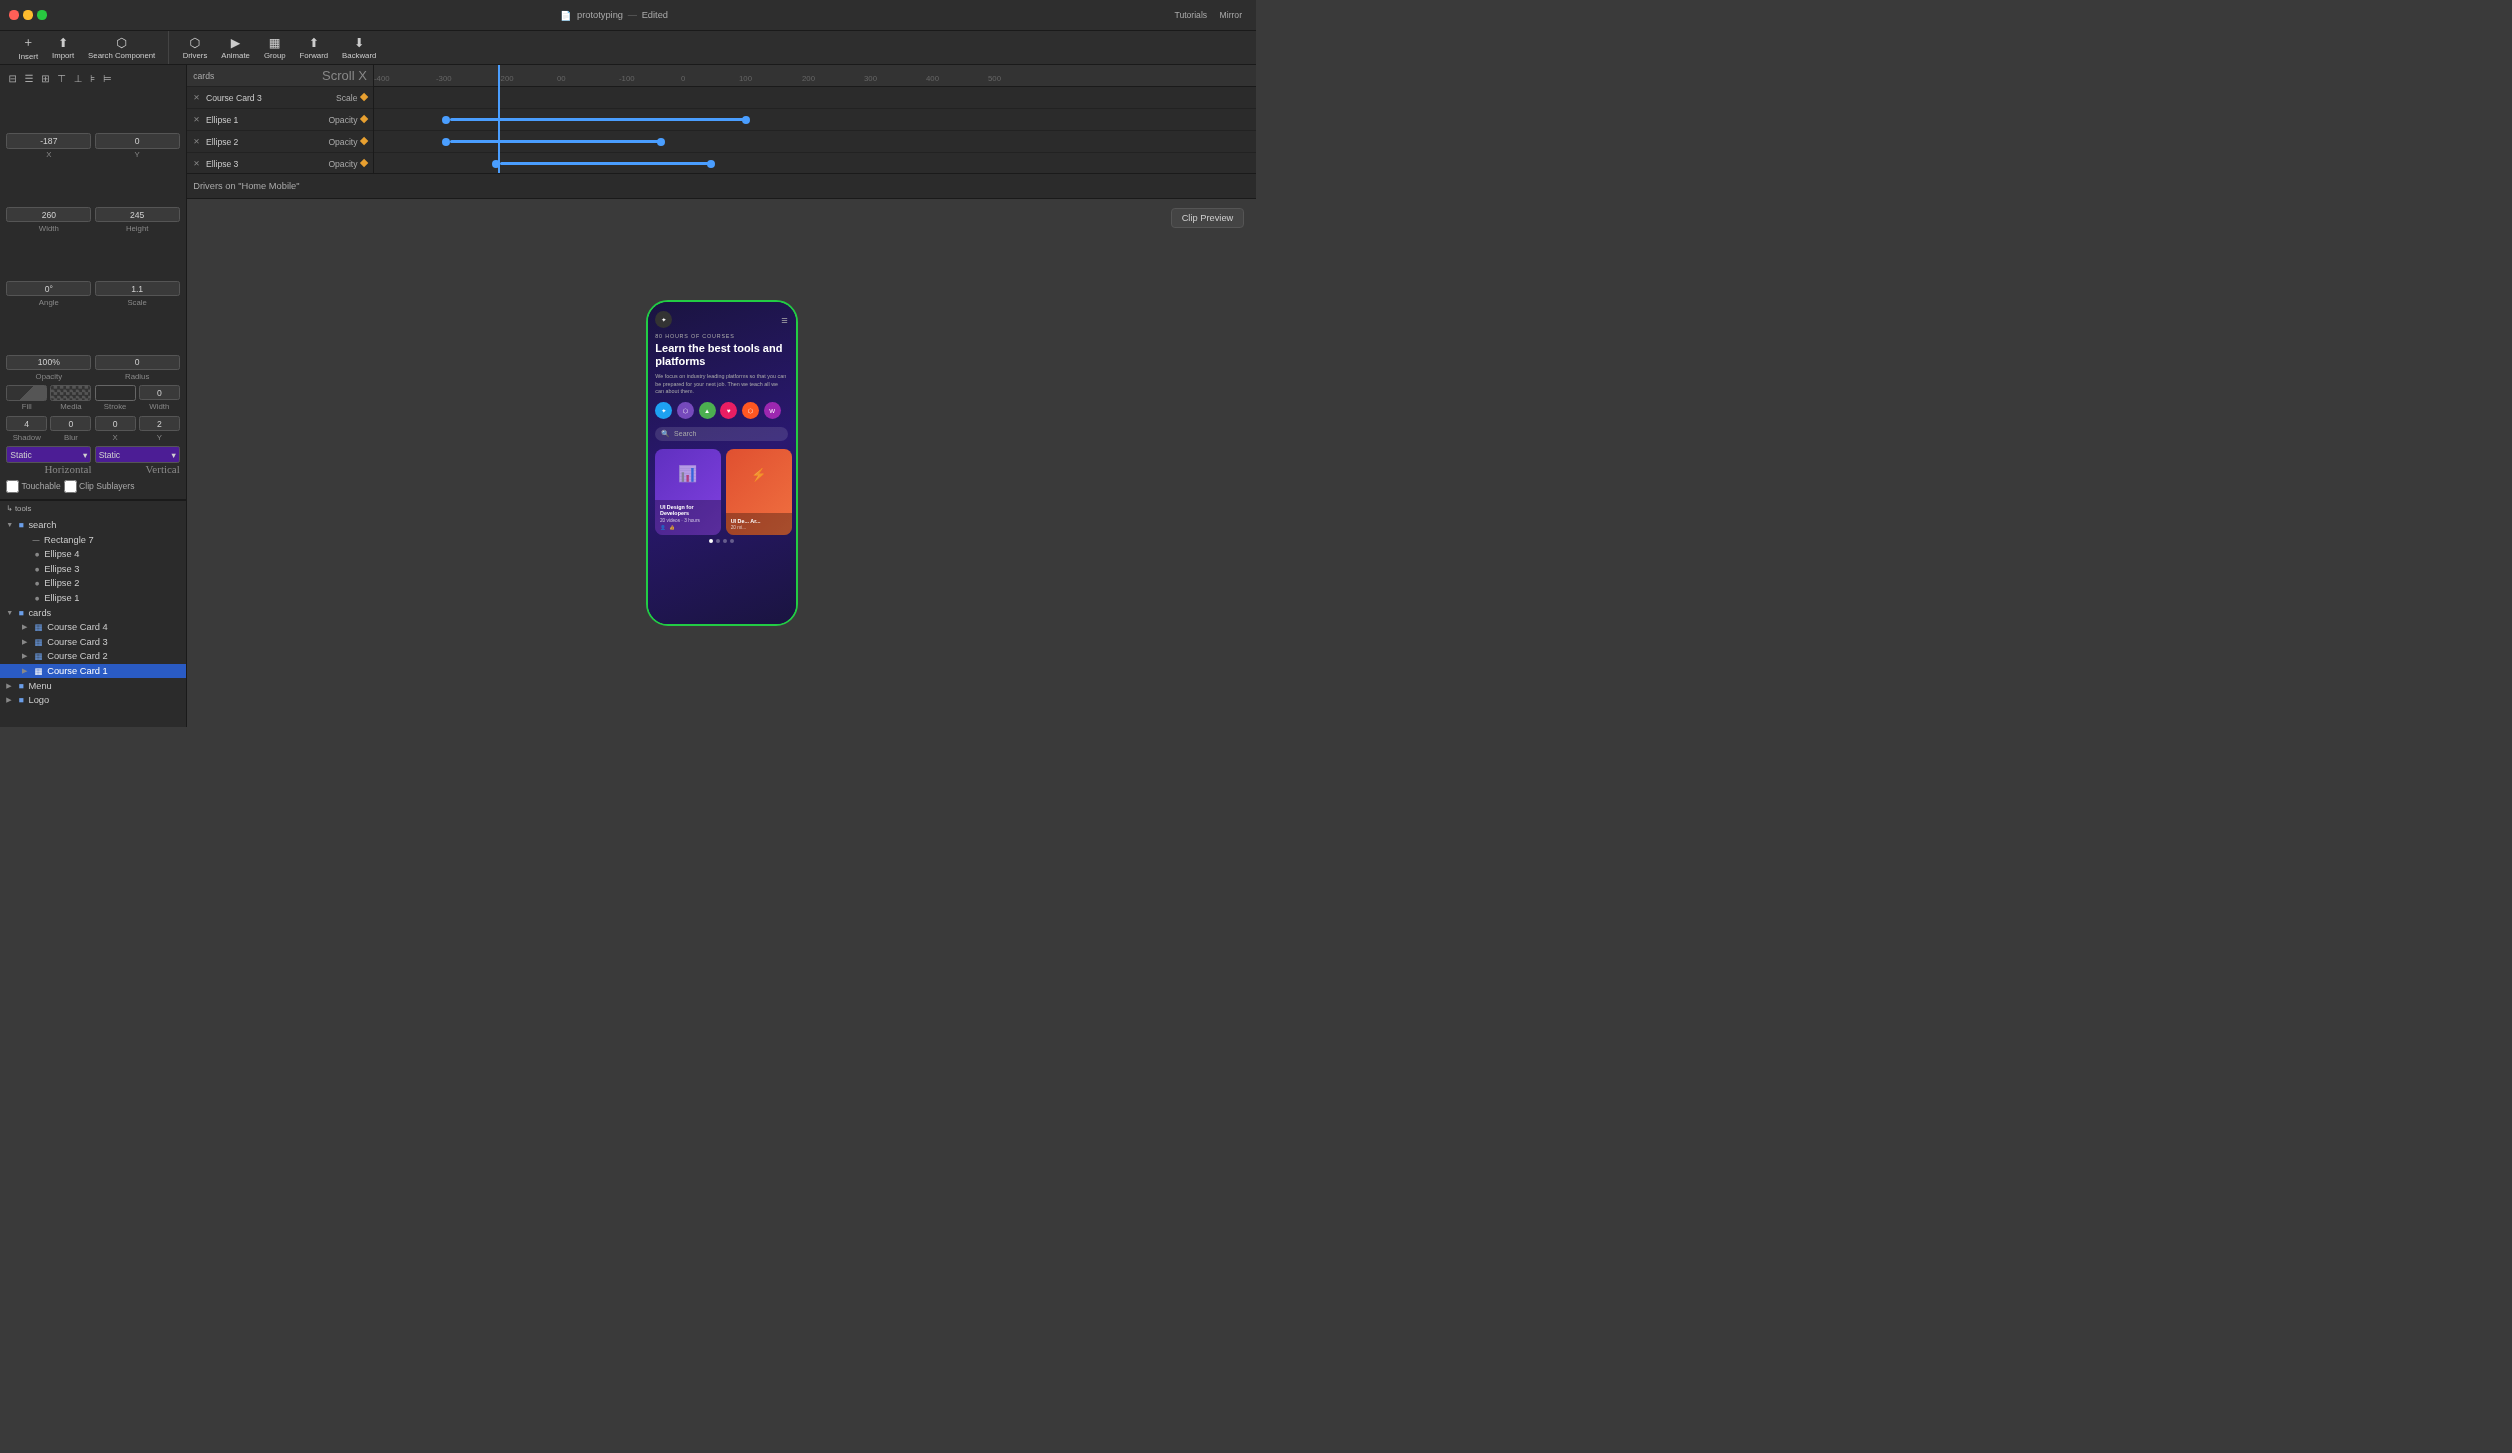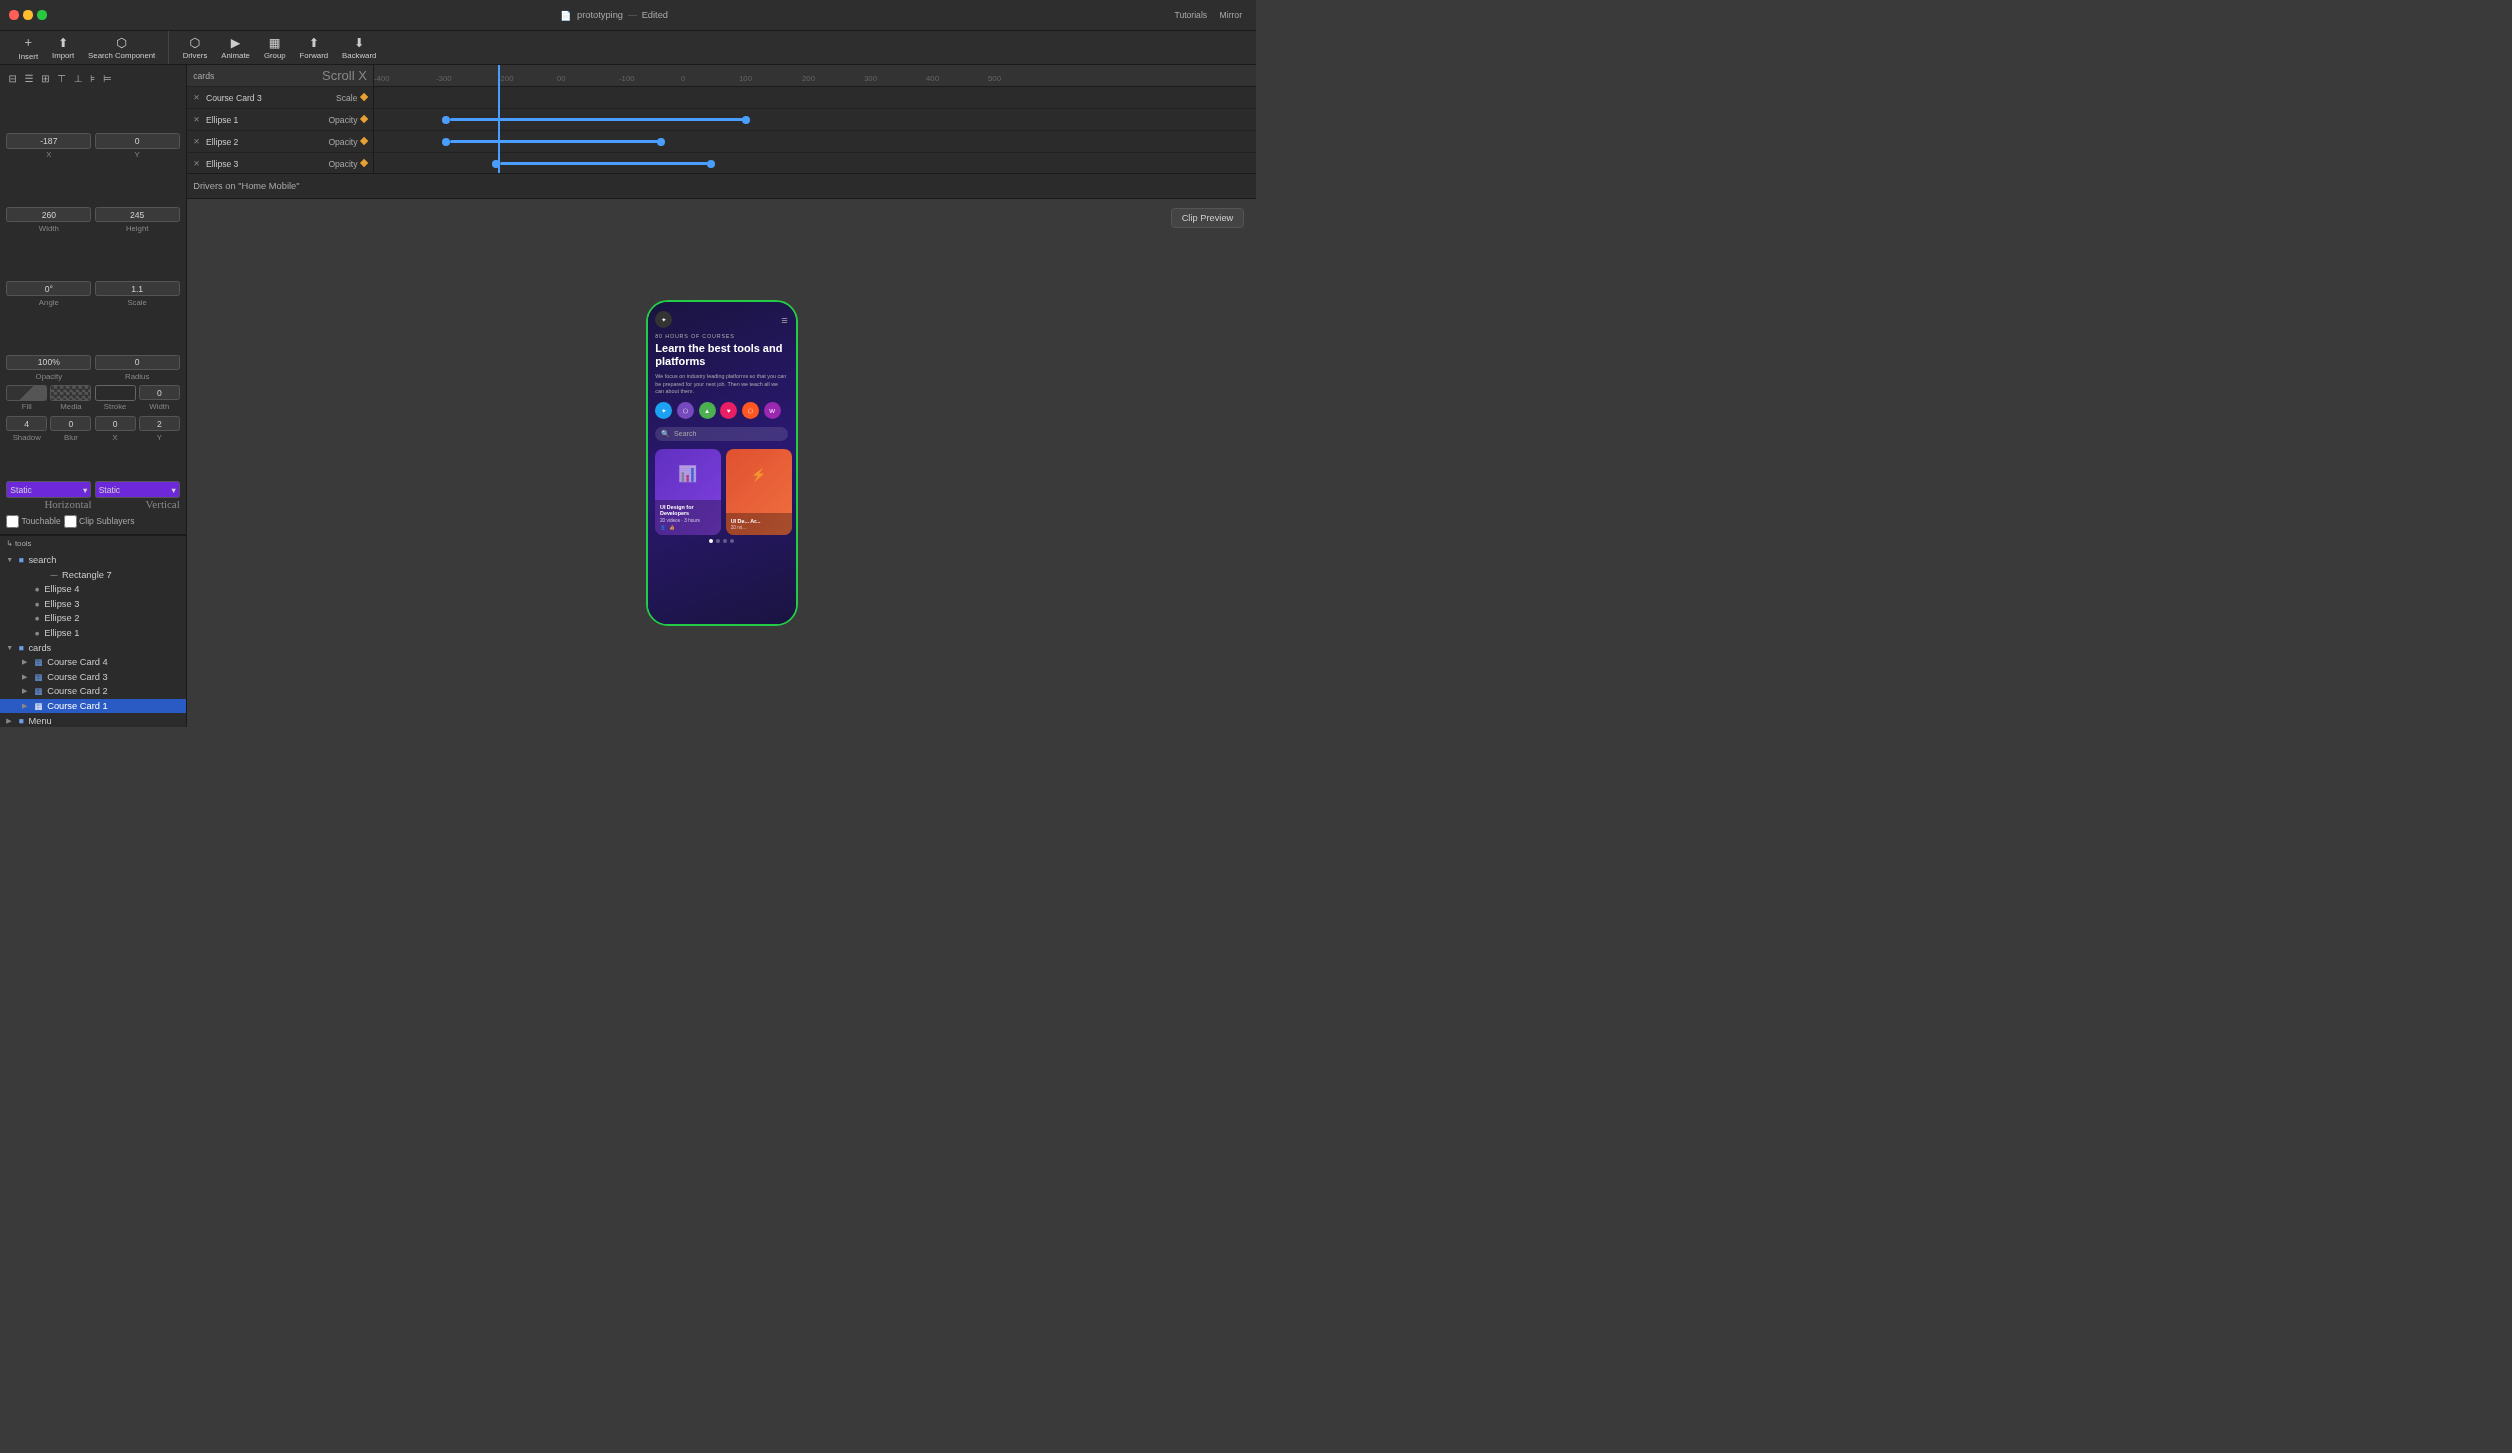--- a/index.html
+++ b/index.html
@@ -207,31 +207,30 @@
     }
 
     
     .static-row {
       display: flex;
       gap: 3.1px;
       margin-bottom: 4.7px;
     }
     .static-select {
       flex: 1;
-      background: #6d28d9;
+      background: #4c1d95;
       border: 0.8px solid #555;
       border-radius: 2.3px;
       color: #d0d0d0;
       font-size: 8.6px;
       padding: 2.3px 3.1px;
       cursor: pointer;
       display: flex;
       align-items: center;
       justify-content: space-between;
-      margin-top: 35px;
     }
     .static-select-label { font-size: 11px; color: #888; text-align: right; font-family: Liberation Serif, serif; }
 
     
     .checkbox-row {
       display: flex;
       gap: 3.1px;
     }
     .cb-item {
       display: flex;
@@ -762,21 +761,21 @@
     </div>
 
     <div class="layer-tree">
 
       <div class="layer-item" style="padding-left:6.2px">
         <span class="layer-arrow">▼</span>
         <span class="layer-icon folder">■</span>
         <span class="layer-name">search</span>
       </div>
 
-      <div class="layer-item" style="padding-left:38px">
+      <div class="layer-item" style="padding-left:20px">
         <span class="layer-arrow"> </span>
         <span class="layer-icon" style="color:#aaa;font-size:7px">—</span>
         <span class="layer-name">Rectangle 7</span>
       </div>
 
       <div class="layer-item" style="padding-left:22px">
         <span class="layer-arrow"> </span>
         <span class="layer-icon ellipse">●</span>
         <span class="layer-name">Ellipse 4</span>
       </div>

